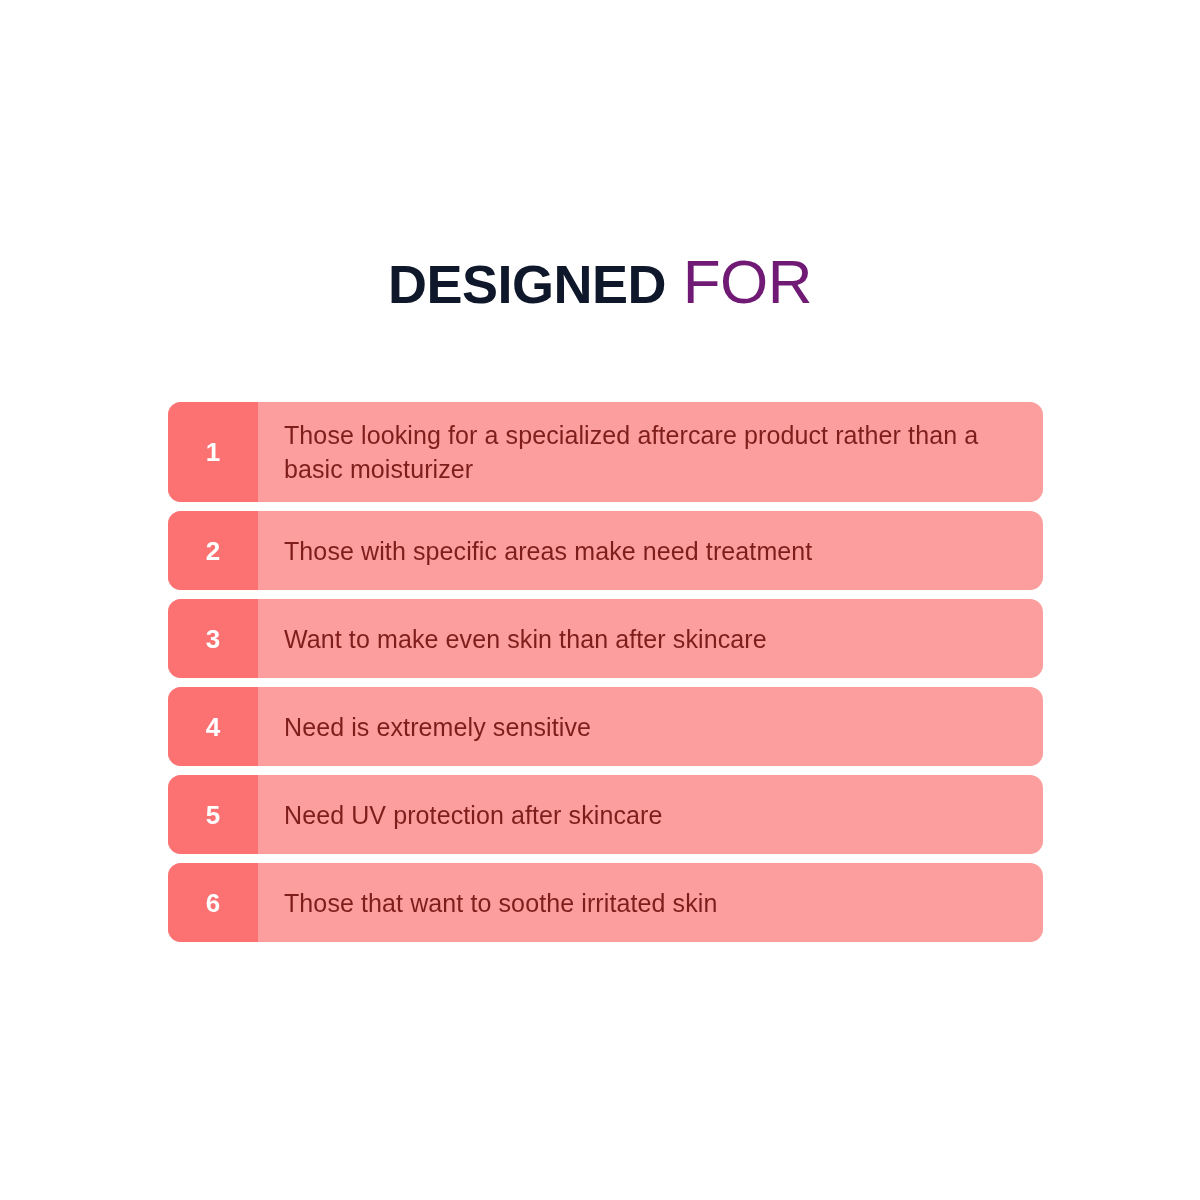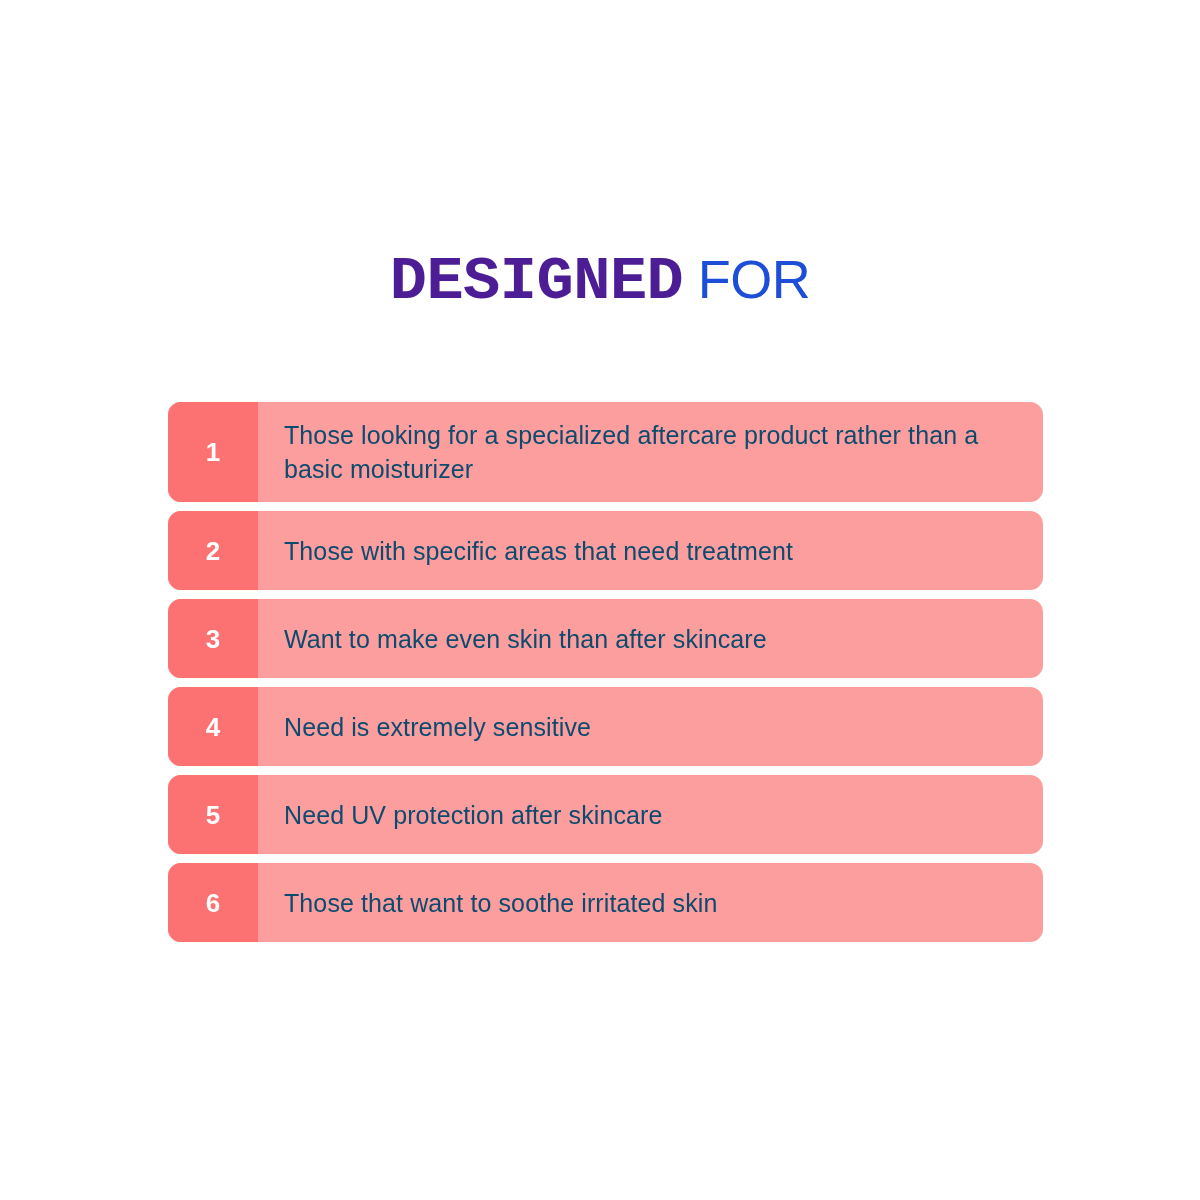--- a/index.html
+++ b/index.html
@@ -24,31 +24,31 @@
   
   .title-wrap {
     position: absolute;
     left: 0;
     top: 246px;
     width: 1200px;
     text-align: center;
     white-space: nowrap;
   }
   .title-strong {
-    font-family: Liberation Mono, monospace;
-    font-size: 62px;
+    font-family: Liberation Sans, sans-serif;
+    font-size: 54px;
     font-weight: 700;
-    color: #4c1d95;
+    color: #0f172a;
     letter-spacing: -0.5px;
   }
   .title-light {
     font-family: "Liberation Sans", sans-serif;
-    font-size: 54px;
+    font-size: 62px;
     font-weight: 400;
-    color: #1d4ed8;
+    color: #701a75;
     letter-spacing: -0.5px;
   }
 
   
   .rows {
     position: absolute;
     left: 168px;
     top: 402px;
     width: 875px;
   }
@@ -75,21 +75,21 @@
     font-weight: 700;
     line-height: 1;
   }
   .row-body {
     flex: 1 1 auto;
     display: flex;
     align-items: center;
     padding: 0 26px 0 26px;
   }
   .row-text {
-    color: #0c4a6e;
+    color: #7f1d1d;
     font-size: 25px;
     font-weight: 400;
     line-height: 1.36;
     letter-spacing: 0.1px;
   }
 
   
   .scrollbar-track {
     position: absolute;
     left: 0;
@@ -113,21 +113,21 @@
     <div class="row row-tall">
       <div class="row-num">1</div>
       <div class="row-body">
         <span class="row-text">Those looking for a specialized aftercare product rather than a basic moisturizer</span>
       </div>
     </div>
 
     <div class="row row-short">
       <div class="row-num">2</div>
       <div class="row-body">
-        <span class="row-text">Those with specific areas that need treatment</span>
+        <span class="row-text">Those with specific areas make need treatment</span>
       </div>
     </div>
 
     <div class="row row-short">
       <div class="row-num">3</div>
       <div class="row-body">
         <span class="row-text">Want to make even skin than after skincare</span>
       </div>
     </div>
 

